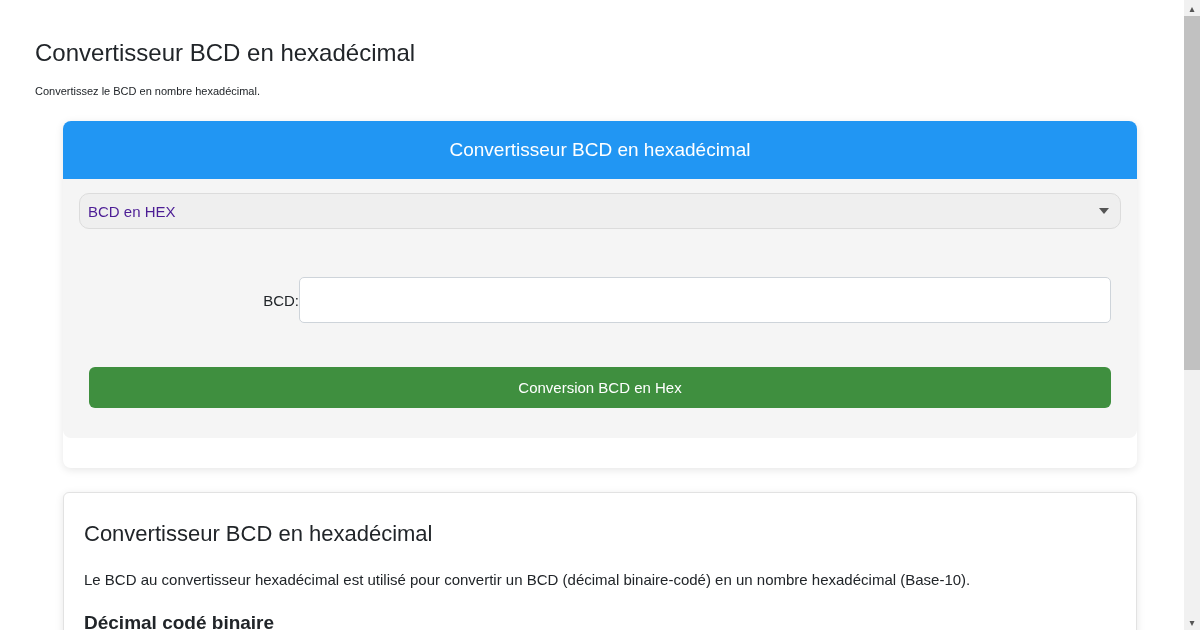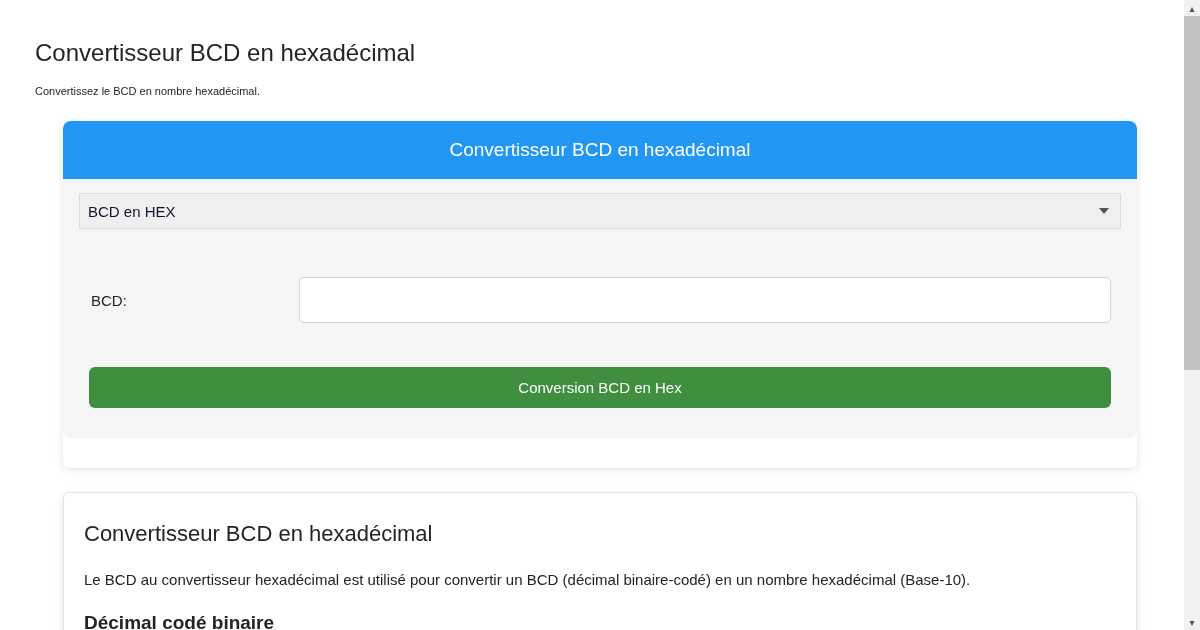--- a/index.html
+++ b/index.html
@@ -18,32 +18,32 @@
   p.page-desc { font-size: 11px; margin: 0 0 24px 0; color: #212529; }
 
   .card { margin: 0 28px 24px 28px; border-radius: 8px; background: #fff; box-shadow: 0 2px 8px rgba(0,0,0,0.10); }
   .card.form { padding-bottom: 30px; }
   .card-header-blue { background: #2196f3; color: #fff; text-align: center; padding: 18px 12px; border-top-left-radius: 8px; border-top-right-radius: 8px; font-size: 19px; font-weight: 400; }
   .card-body-grey { background: #f5f5f5; padding: 14px 16px 30px 16px; border-bottom-left-radius: 8px; border-bottom-right-radius: 8px; }
 
   .select-wrap { position: relative; width: 100%; margin-bottom: 48px; }
   select.conversion-select {
     width: 100%; height: 36px; padding: 6px 32px 6px 8px;
-    font-size: 15px; color: #0f172a;
-    background: #efefef; border: 1px solid #dcdcdc; border-radius: 1px;
+    font-size: 15px; color: #4c1d95;
+    background: #efefef; border: 1px solid #dcdcdc; border-radius: 10px;
     appearance: none; -webkit-appearance: none;
   }
   .select-wrap::after {
     content: ""; position: absolute; right: 12px; top: 50%;
     width: 0; height: 0; border-left: 5px solid transparent; border-right: 5px solid transparent; border-top: 6px solid #555;
     transform: translateY(-50%); pointer-events: none;
   }
 
   .form-row { display: flex; align-items: center; margin: 0 10px 44px 10px; }
-  .form-label { width: 210px; font-size: 15px; color: #212529; padding-left: 2px; }
+  .form-label { width: 210px; font-size: 15px; color: #212529; padding-left: 2px; text-align: right; }
   .form-input { flex: 1; height: 46px; padding: 10px 12px; font-size: 15px; border: 1px solid #ced4da; border-radius: 5px; background: #fff; }
 
   .convert-button {
     display: block; width: calc(100% - 20px); margin: 0 10px;
     background: #3f8f3f; color: #fff; border: none; padding: 12px 10px;
     font-size: 15px; text-align: center; border-radius: 6px; cursor: pointer;
   }
 
   .info-card { border: 1px solid #e2e2e2; border-radius: 6px; padding: 28px 20px; }
   .info-card h2 { font-size: 22px; font-weight: 500; margin-bottom: 24px; }

